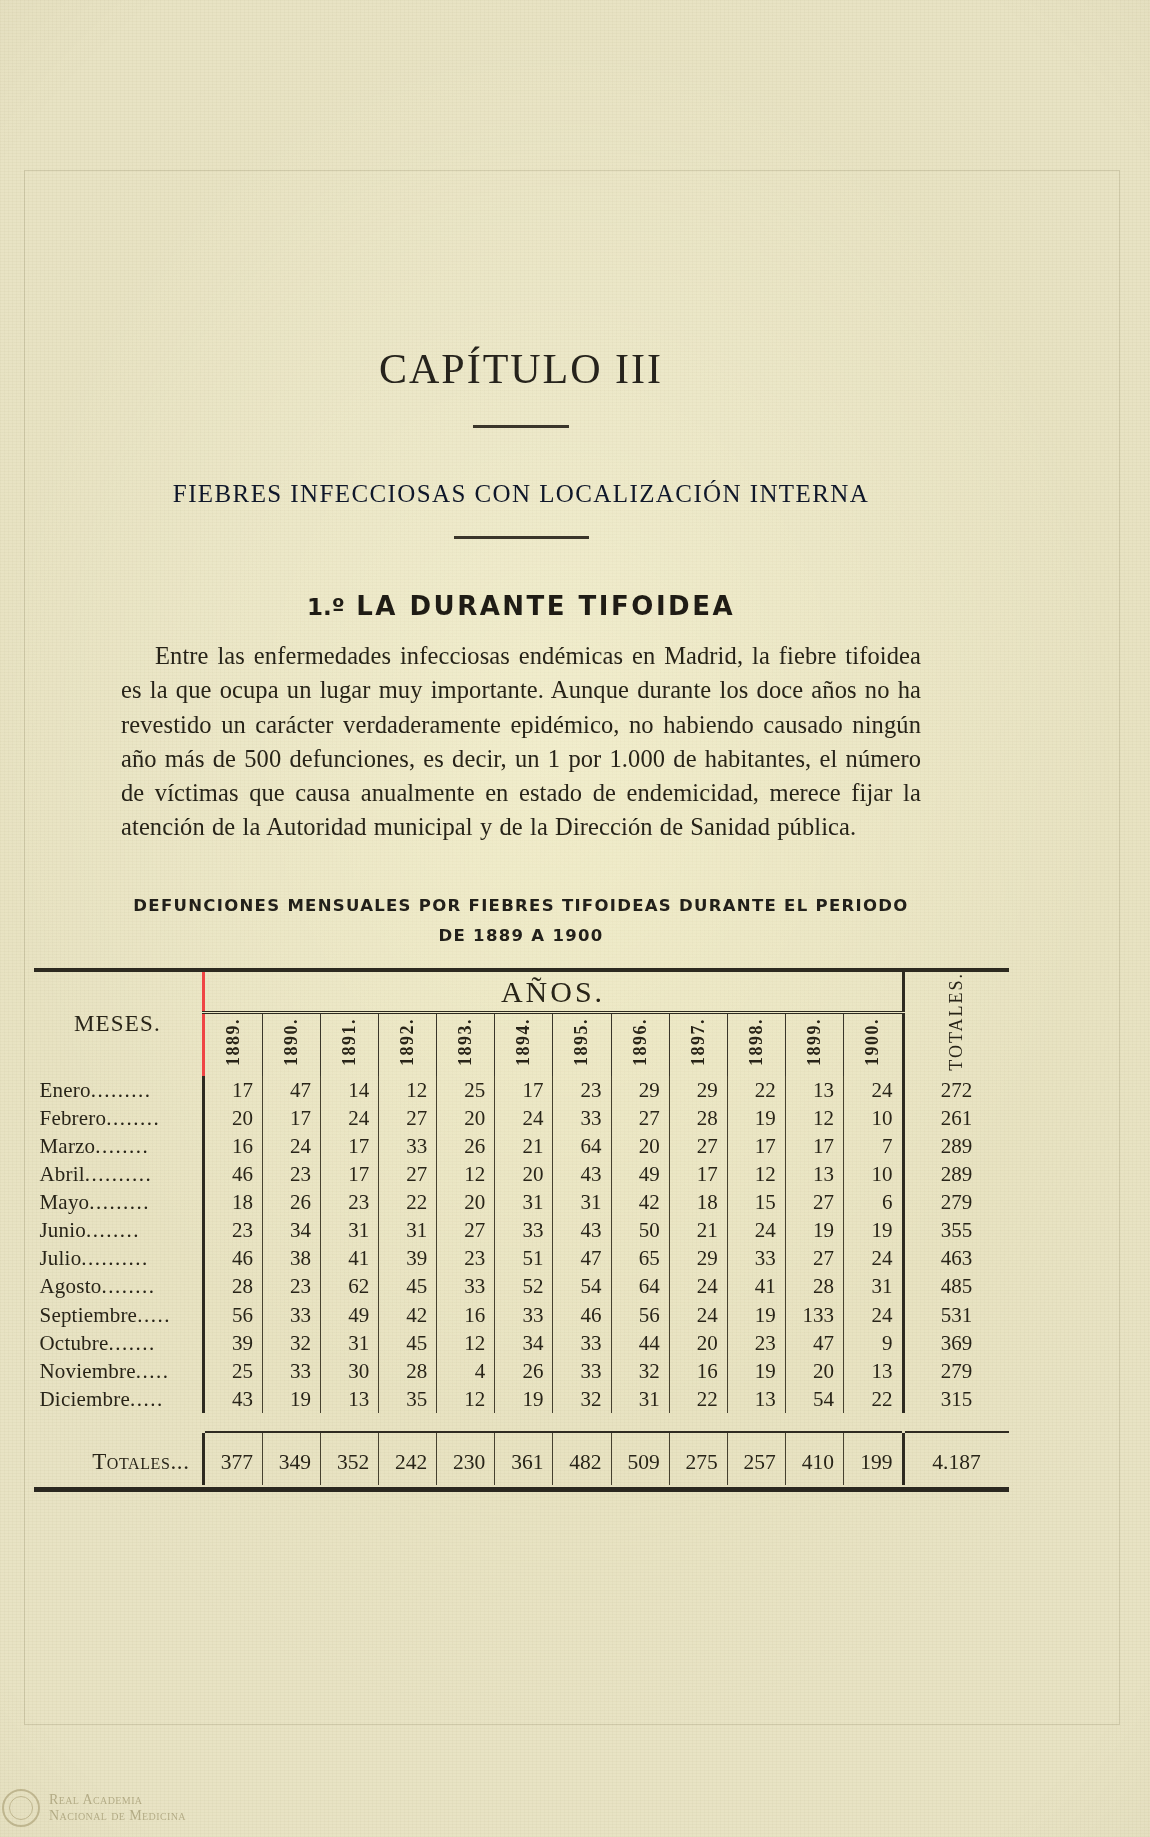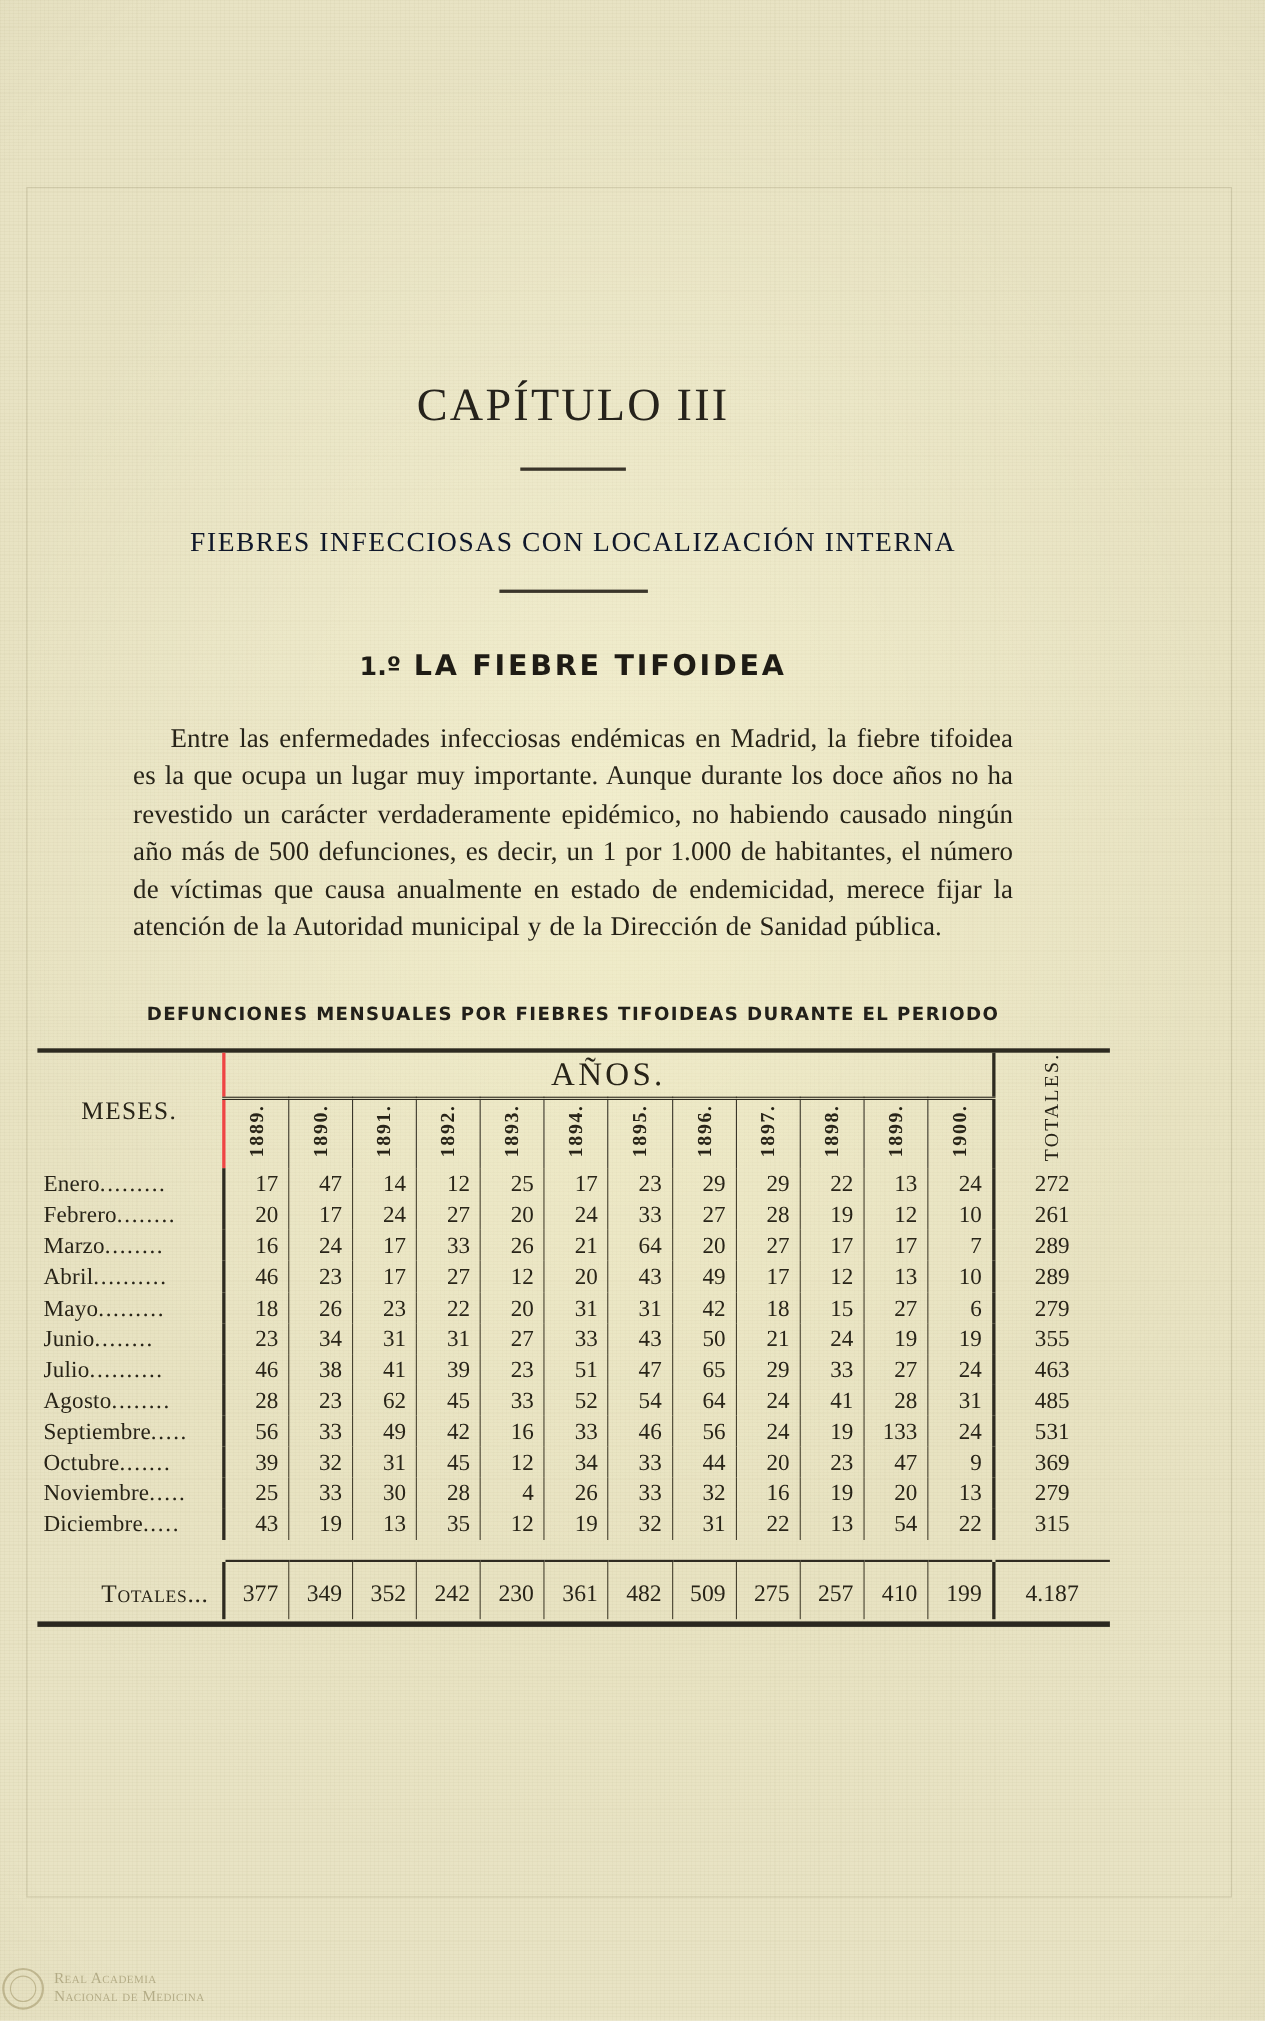--- a/index.html
+++ b/index.html
@@ -96,21 +96,21 @@
     margin: 52px 0 0 0;
     color: #1f1c15;
   }
   .section-title .ord {
     font-size: 23px;
     letter-spacing: 0;
   }
 
   
   .body-text {
-    margin: 34px auto 0 auto;
+    margin: 18px auto 0 auto;
     width: 800px;
     font-size: 24.5px;
     line-height: 1.40;
     text-align: justify;
     text-indent: 34px;
     color: #272318;
     letter-spacing: 0.1px;
     word-spacing: 1px;
   }
 
@@ -311,27 +311,28 @@
 <div class="page">
 
   <h1 class="chapter-title">CAPÍTULO III</h1>
   <hr class="rule-short">
 
   <h2 class="subject-title">FIEBRES INFECCIOSAS CON LOCALIZACIÓN INTERNA</h2>
   <hr class="rule-med">
 
   <h3 class="section-title">
     <span class="ord">1.º</span>
-    <span>LA FIEBRE TIFOIDEA</span>
+    <span>LA DURANTE TIFOIDEA</span>
   </h3>
 
   <p class="body-text">Entre las enfermedades infecciosas endémicas en Madrid, la fiebre tifoidea es la que ocupa un lugar muy importante. Aunque durante los doce años no ha revestido un carácter verdaderamente epidémico, no habiendo causado ningún año más de 500 defunciones, es decir, un 1 por 1.000 de habitantes, el número de víctimas que causa anualmente en estado de endemicidad, merece fijar la atención de la Autoridad municipal y de la Dirección de Sanidad pública.</p>
 
   <div class="table-caption">
     <div>DEFUNCIONES MENSUALES POR FIEBRES TIFOIDEAS DURANTE EL PERIODO</div>
+    <div>DE 1889 A 1900</div>
   </div>
 
   <div class="table-wrap">
     <div class="rule-top-thick"></div>
 
     <table class="stats">
       <thead>
         <tr class="hdr-row-1">
           <td class="hdr-meses" rowspan="2">MESES.</td>
           <td class="hdr-anos" colspan="12">AÑOS.</td>

